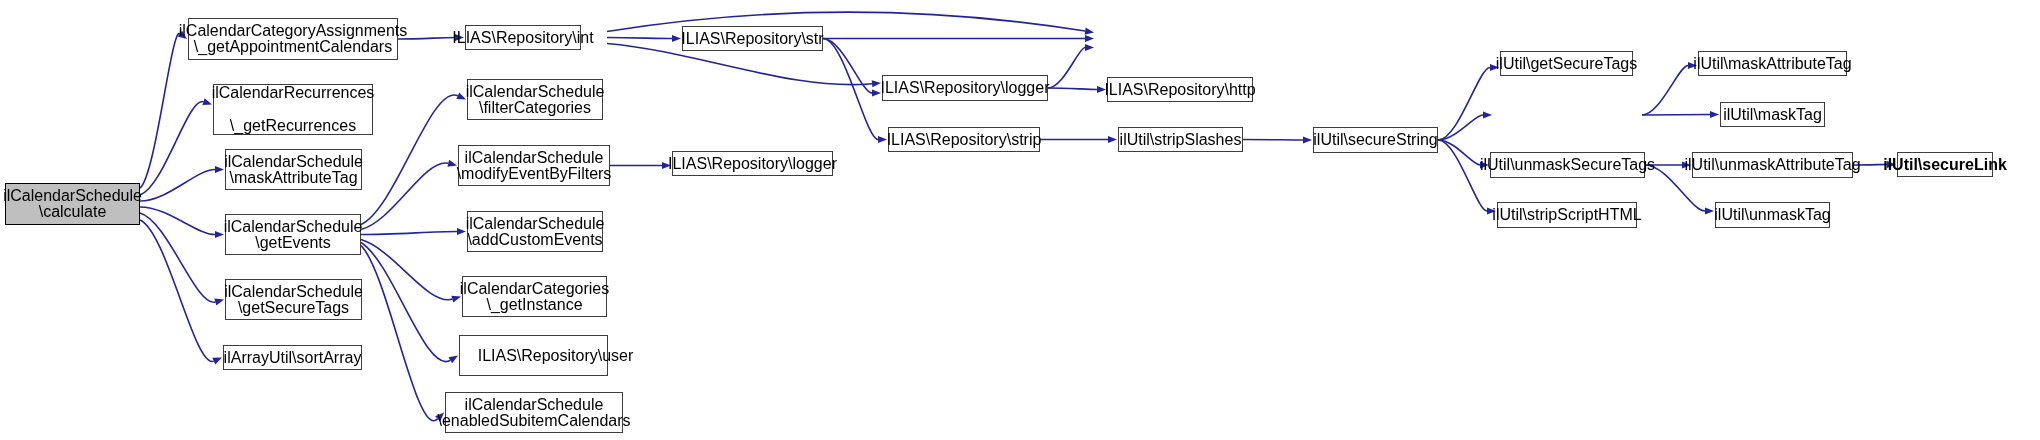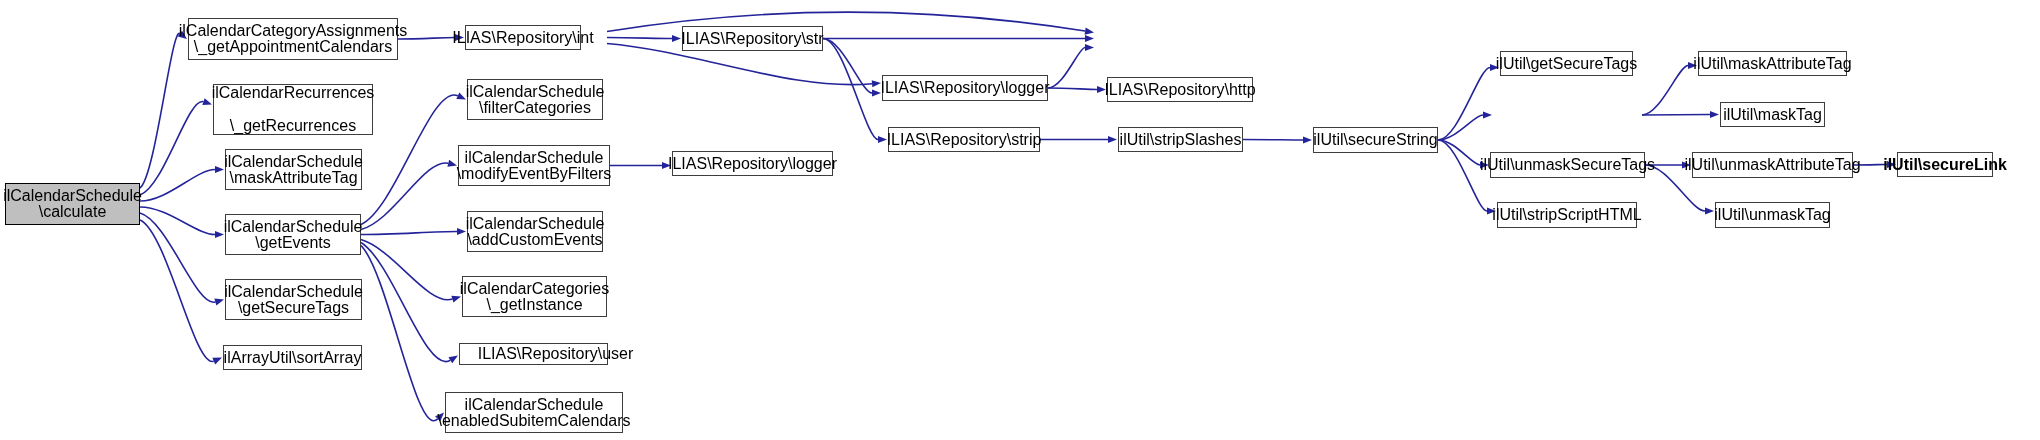--- a/index.html
+++ b/index.html
@@ -196,21 +196,21 @@
       <span>\modifyEventByFilters</span>
     </div>
     <div class="node" style="left: 467px; top: 211px; width: 136px; height: 41px;">
       <span>ilCalendarSchedule</span>
       <span>\addCustomEvents</span>
     </div>
     <div class="node" style="left: 462px; top: 276px; width: 145px; height: 41px;">
       <span>ilCalendarCategories</span>
       <span>\_getInstance</span>
     </div>
-    <div class="node" style="left: 459px; top: 343px; width: 149px; height: 22px; padding-left: 44px;">
+    <div class="node" style="left: 459px; top: 335px; width: 149px; height: 41px; padding-left: 44px;">
       <span>ILIAS\Repository\user</span>
     </div>
     <div class="node" style="left: 445px; top: 392px; width: 178px; height: 41px;">
       <span>ilCalendarSchedule</span>
       <span>\enabledSubitemCalendars</span>
     </div>
     <div class="node" style="left: 682px; top: 26px; width: 141px; height: 25px;">
       <span>ILIAS\Repository\str</span>
     </div>
     <div class="node" style="left: 672px; top: 151px; width: 161px; height: 25px;">

